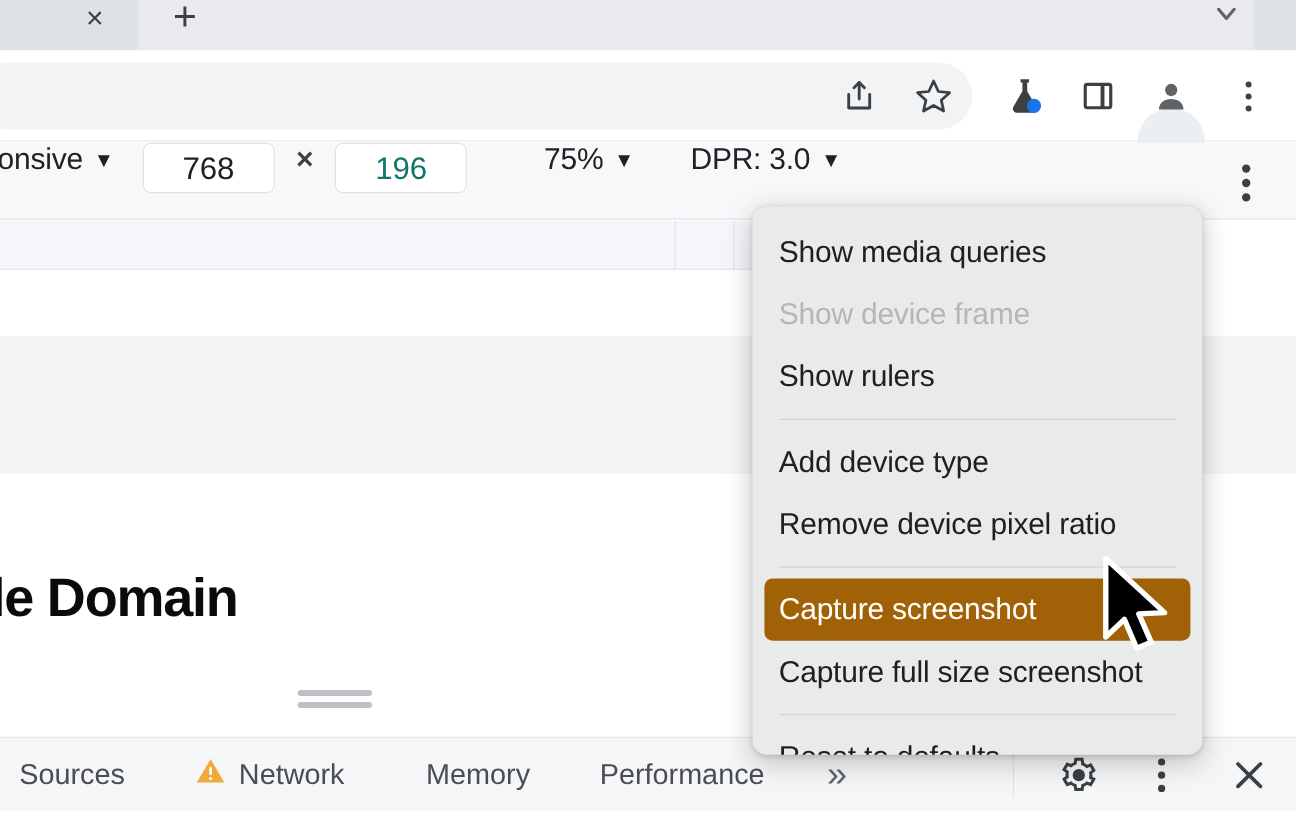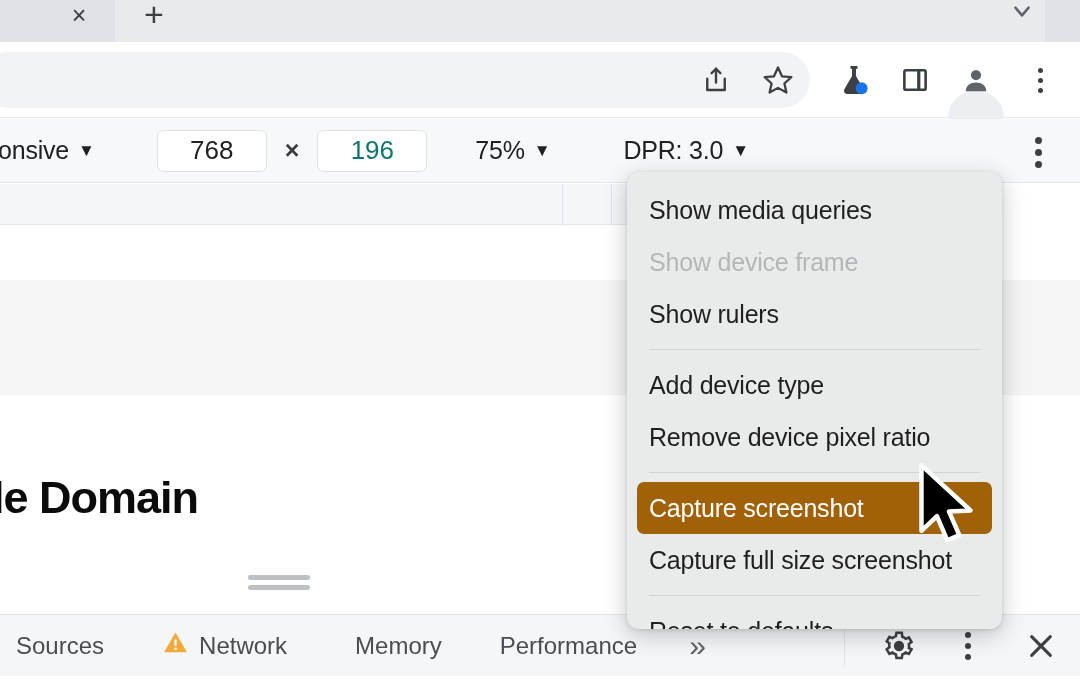--- a/index.html
+++ b/index.html
@@ -63,21 +63,21 @@
     background: #eceff1;
   }
   .kebab-dots { display: flex; flex-direction: column; gap: 5px; align-items: center; }
   .kebab-dots i { width: 5px; height: 5px; border-radius: 50%; background: #3c4043; display: block; }
 
   
   .devicebar {
     position: absolute; left: 0; top: 119px; width: 1080px; height: 64px;
     background: #f7f8fa;
     border-bottom: 1px solid #e3e5e8;
-    display: flex; align-items: center;
+    display: flex; align-items: flex-start;
   }
   .dev-text {
     font-size: 25px; color: #202124; letter-spacing: -0.2px;
     display: flex; align-items: center; gap: 9px;
   }
   .caret { font-size: 17px; color: #202124; }
   .dim-input {
     width: 110px; height: 42px; border-radius: 7px;
     background: #ffffff; border: 1px solid #e0e2e5;
     display: flex; align-items: center; justify-content: center;
@@ -243,30 +243,30 @@
         </div>
     </div>
   </div>
 
   <div class="devicebar">
     <div class="dev-text" style="margin-left:-2px">
       <span>onsive</span>
       <span class="caret">▼</span>
     </div>
 
-    <div class="dim-input" style="margin-left:62px">768</div>
+    <div class="dim-input" style="margin-left:24px">768</div>
     <div class="times" style="margin:0 18px">×</div>
     <div class="dim-input placeholder">196</div>
 
-    <div class="dev-text" style="margin-left:48px">
+    <div class="dev-text" style="margin-left:64px">
       <span>75%</span>
       <span class="caret">▼</span>
     </div>
 
-    <div class="dev-text" style="margin-left:73px">
+    <div class="dev-text" style="margin-left:47px">
       <span>DPR: 3.0</span>
       <span class="caret">▼</span>
     </div>
 
     <div class="devbar-kebab">
       <div class="kebab-dots">
           <i style="width:7px;height:7px"></i>
           <i style="width:7px;height:7px"></i>
           <i style="width:7px;height:7px"></i>
         </div>

